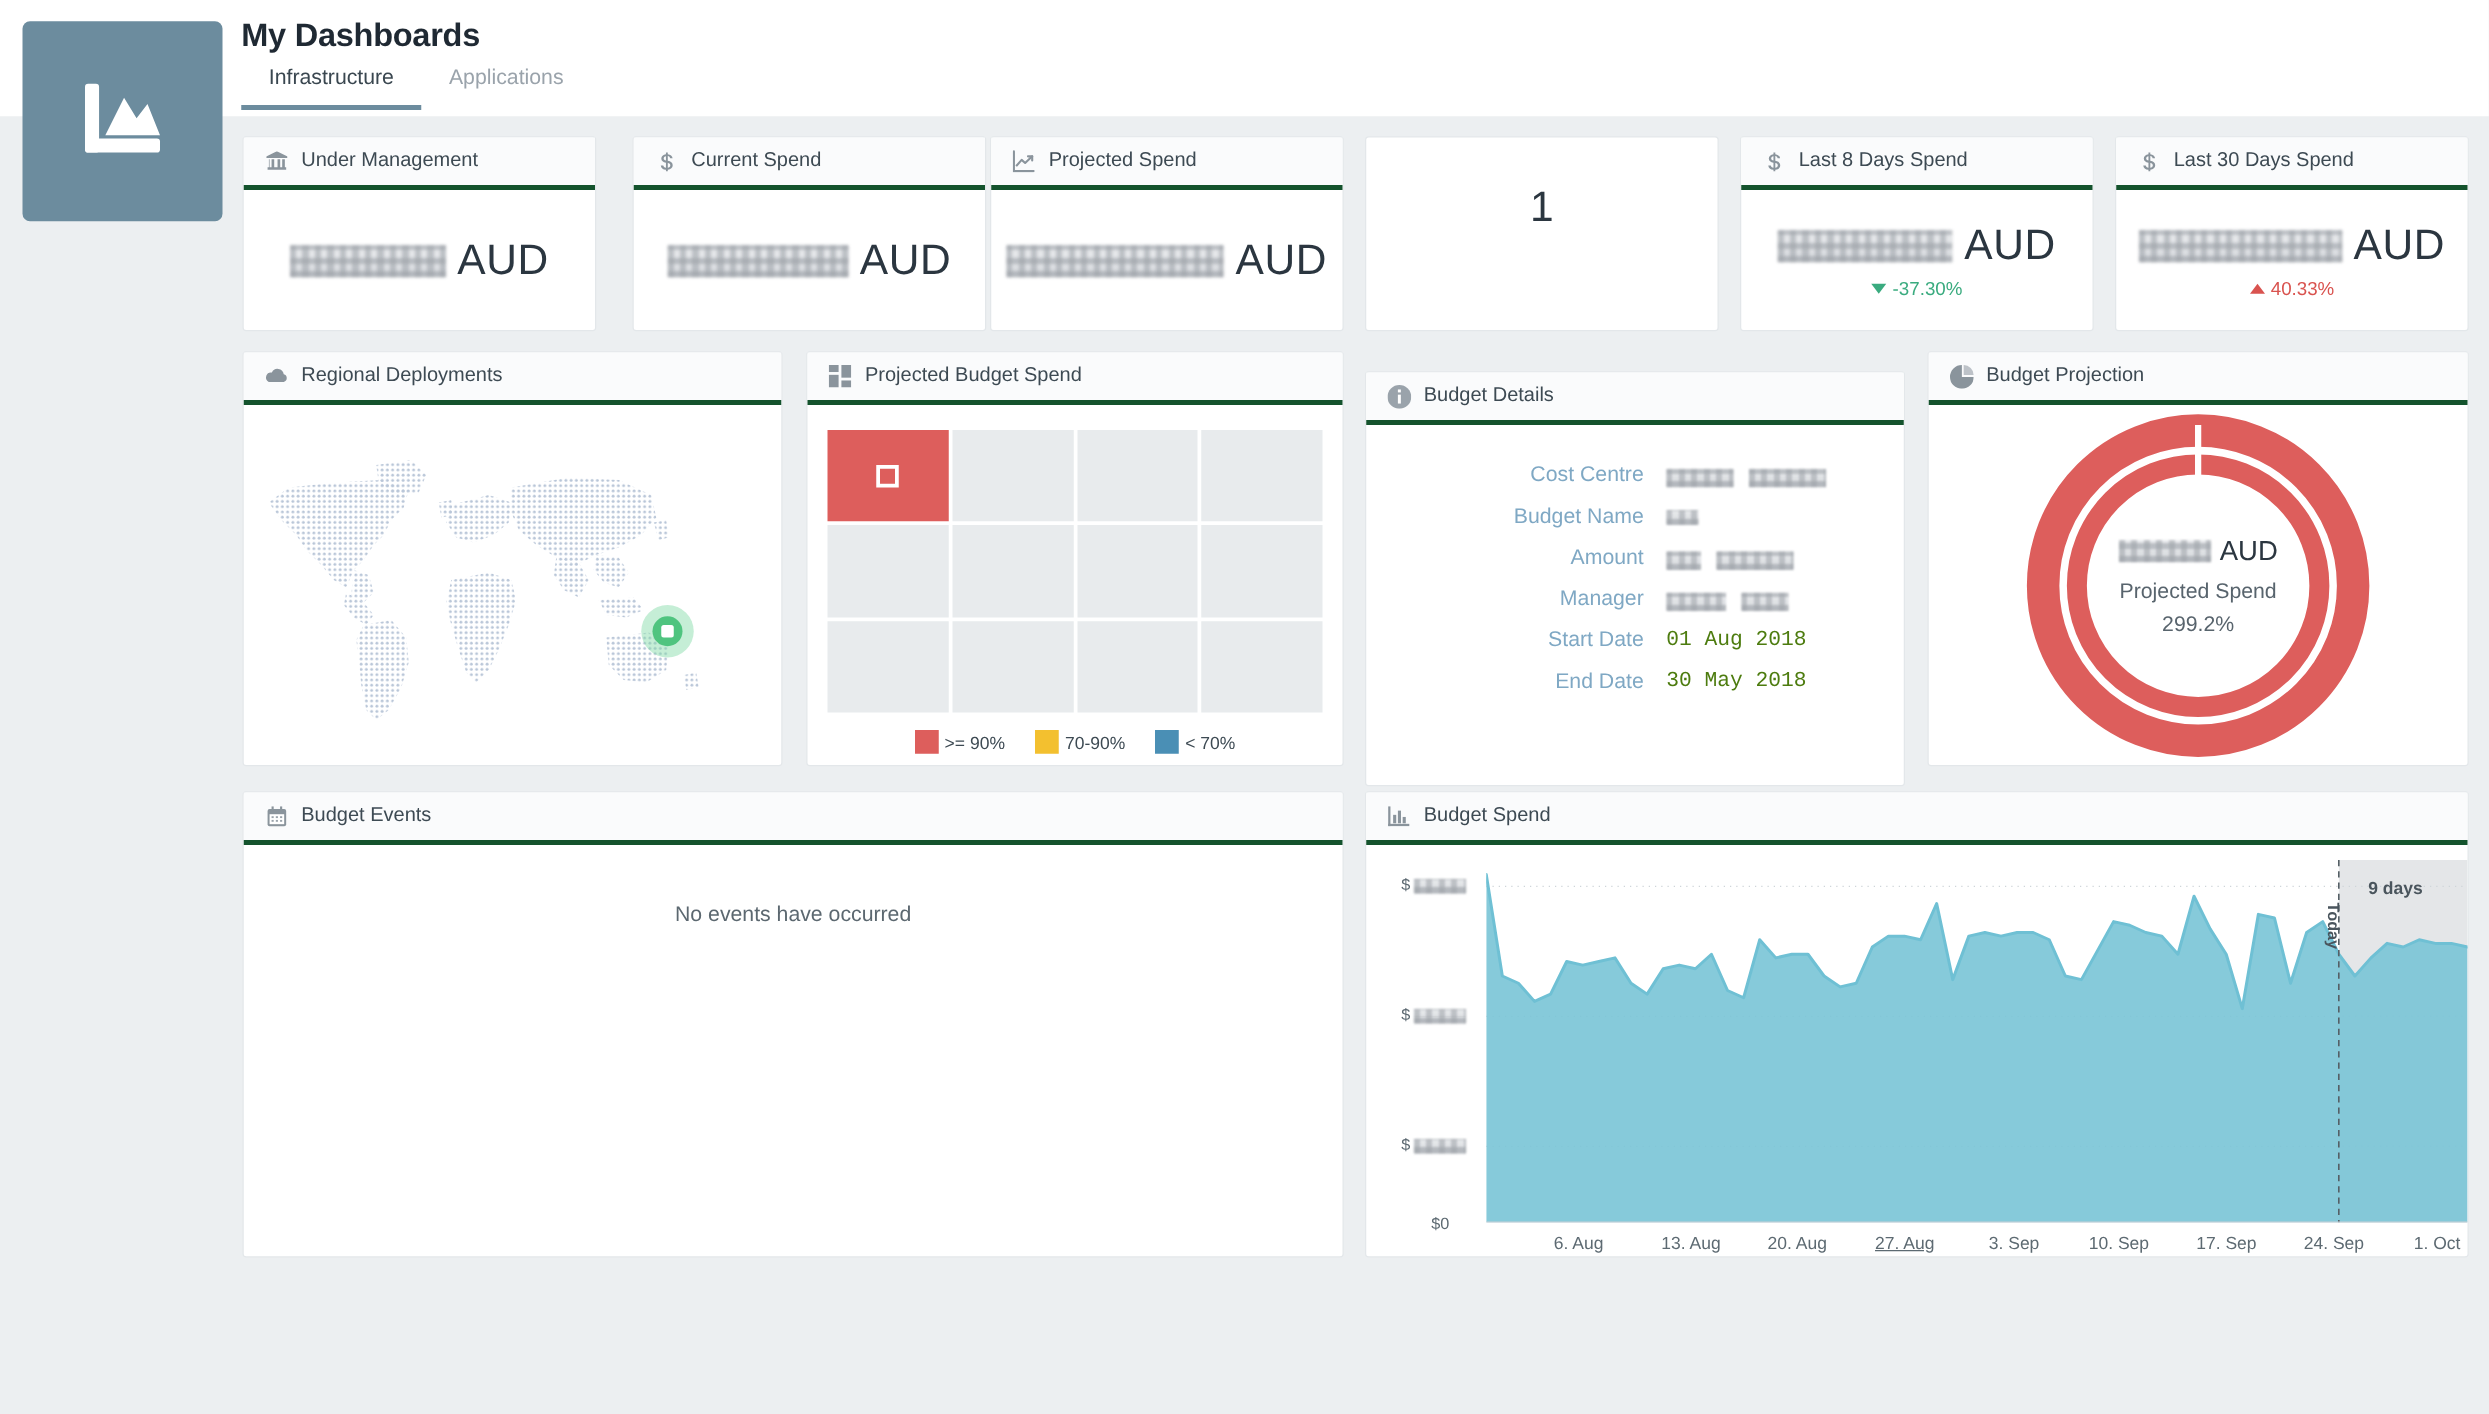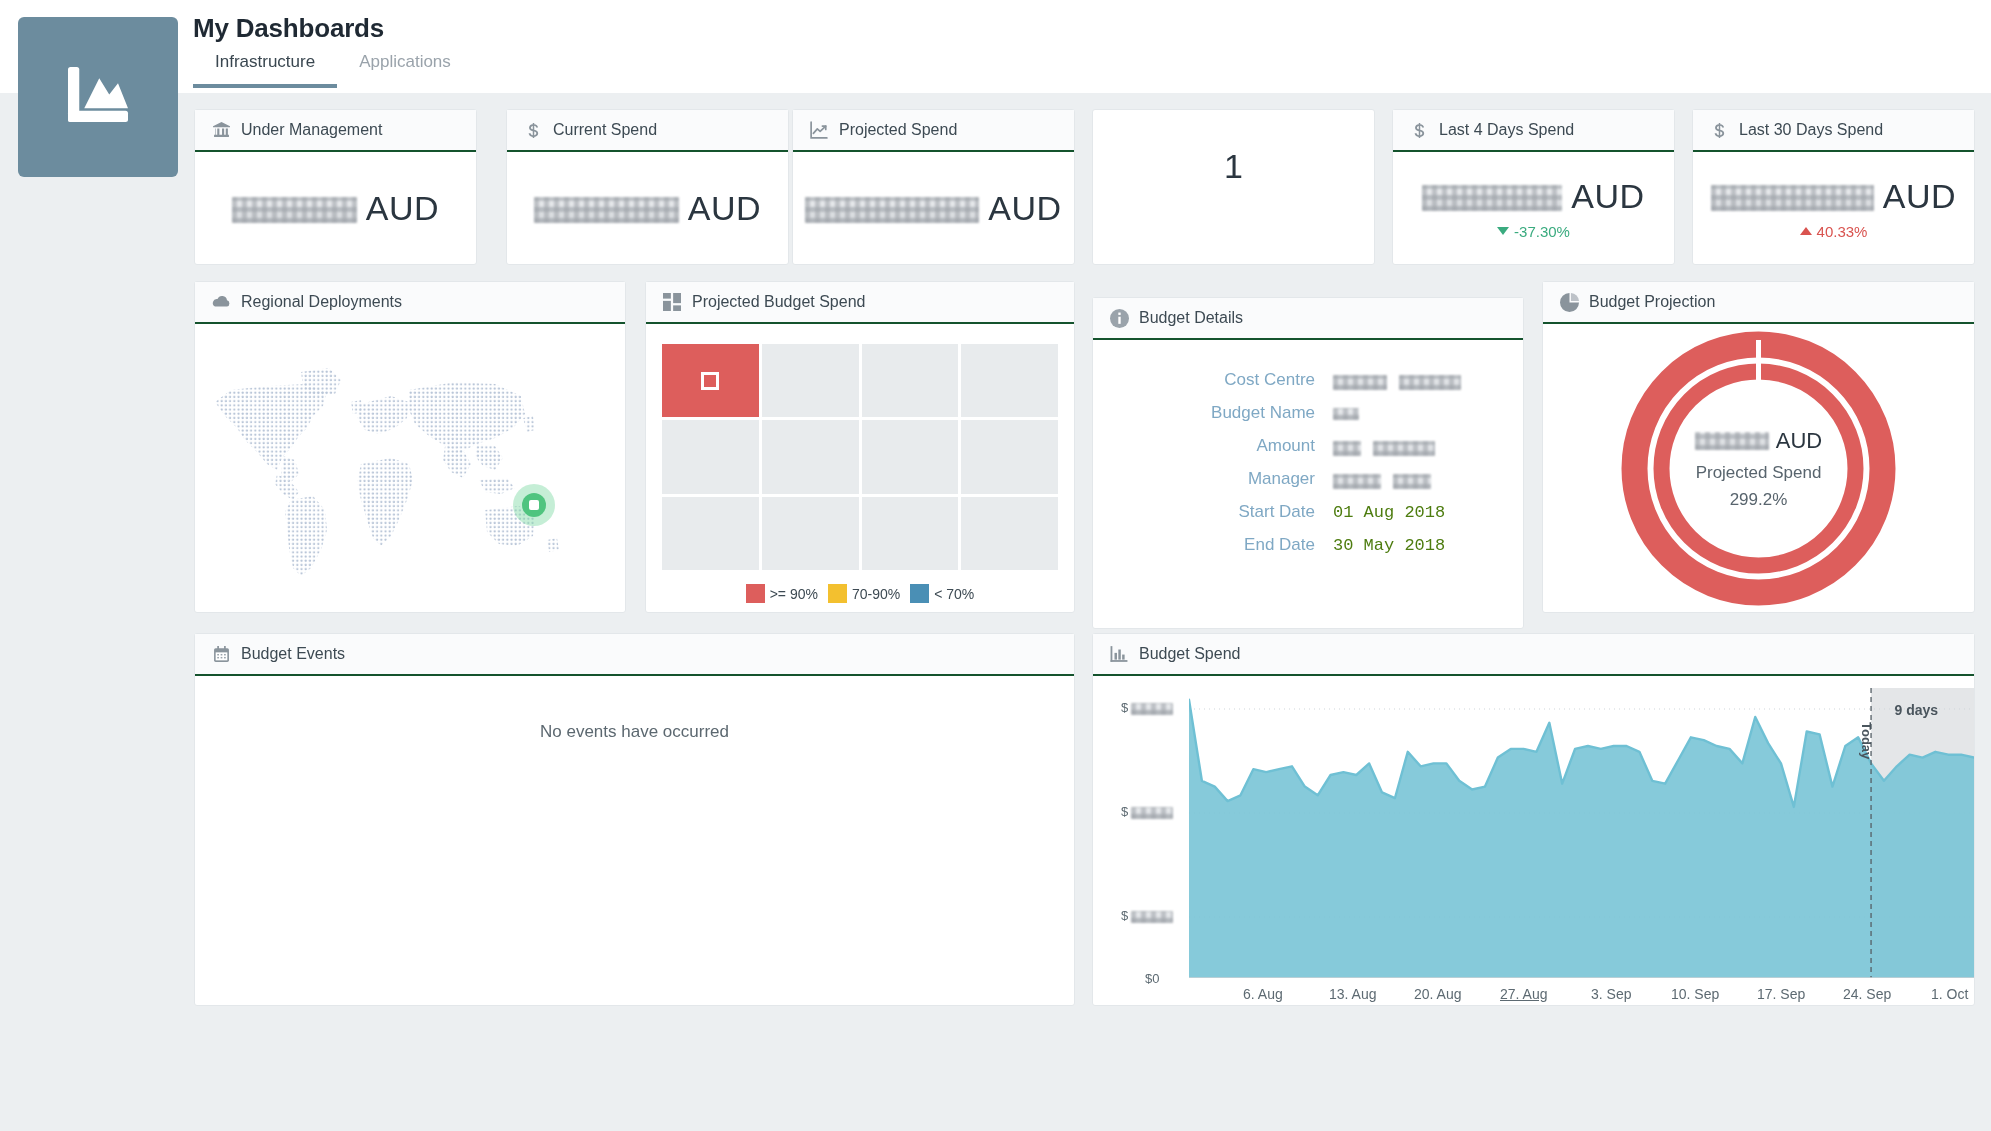--- a/index.html
+++ b/index.html
@@ -36,21 +36,21 @@
   .tab.active { color: #3a4750; border-bottom: 4px solid #6c8c9e; }
 
   
   .canvas { position: absolute; left: 0; top: 93px; width: 1991px; height: 1038px; }
 
   .panel {
     position: absolute; background: #ffffff;
     border: 1px solid #e3e7ea; border-radius: 3px;
   }
   .panel-head {
-    height: 42px; background: #fafbfc; border-bottom: 2px solid #14532d;
+    height: 42px; background: #fafbfc; border-bottom: 4px solid #14532d;
     display: flex; align-items: center; padding-left: 16px; gap: 10px; text-align: center;
   }
   .panel-head .ptitle { font-size: 16px; color: #3d4a53; }
   .hicon { width: 20px; height: 20px; color: #8a949c; display: flex;
            align-items: center; justify-content: center; flex: 0 0 auto; }
   .hicon svg { display: block; }
 
   
   .kpi-body {
     height: 112px; display: flex; flex-direction: column;
@@ -89,21 +89,21 @@
   .map-marker .core { position: absolute; left: 16px; top: 16px; width: 10px; height: 10px;
                       border-radius: 2px; background: #ffffff; }
 
   
   .tm-body { height: 289px; padding: 20px 16px 10px 16px; display: flex; flex-direction: column; }
   .tm-grid { flex: 1; display: grid; grid-template-columns: repeat(4, 1fr);
              grid-template-rows: repeat(3, 1fr); gap: 3px; }
   .tm-cell { background: #e8ebed; display: flex; align-items: center; justify-content: center; }
   .tm-cell.hot { background: #dd5e5c; }
   .tm-cell .marker { width: 18px; height: 18px; border: 3px solid #ffffff; }
-  .tm-legend { display: flex; align-items: center; justify-content: center; gap: 0;
+  .tm-legend { display: flex; align-items: center; justify-content: center; gap: 14px;
                margin-top: 14px; font-size: 14px; color: #3d4a53; }
   .tm-legend .grp { display: flex; align-items: center; gap: 5px; margin-right: 10px; }
   .sw { width: 19px; height: 19px; display: inline-block; }
 
   
   .det-body { height: 289px; padding: 30px 24px 0 12px; }
   .det-row { display: flex; align-items: center; margin-bottom: 13px; }
   .det-label { width: 228px; text-align: right; padding-right: 18px;
                font-size: 17px; color: #7fa8c4; }
   .det-value { font-size: 17px; color: #4d7c0f; display: flex; align-items: center; gap: 12px; font-family: Liberation Mono, monospace; }
@@ -215,21 +215,21 @@
     </div>
   </div>
 
   <div class="panel" style="left:1392px;top:16px;width:283px;height:156px;">
     <div class="panel-head">
       <span class="hicon">
         <svg width="17" height="17" viewBox="0 0 16 16" fill="currentColor">
             <path d="M8.7 7.2V3.6c1 .2 1.6.8 1.8 1.6h1.8C12.1 3.6 10.7 2.4 8.7 2.2V1H7.3v1.2C5.2 2.4 3.8 3.7 3.8 5.4c0 1.9 1.4 2.7 3.5 3.2v3.9c-1.2-.2-1.9-.9-2-1.8H3.4c.2 1.8 1.5 3.1 3.9 3.3V15h1.4v-1c2.2-.2 3.7-1.5 3.7-3.4 0-2-1.5-2.9-3.7-3.4zM7.3 6.9c-1.1-.3-1.7-.7-1.7-1.5 0-.8.6-1.5 1.7-1.7v3.2zm1.4 5.6V8.9c1.2.3 1.9.7 1.9 1.7 0 1-.8 1.7-1.9 1.9z"></path>
           </svg>
       </span>
-      <span class="ptitle">Last 4 Days Spend</span>
+      <span class="ptitle">Last 8 Days Spend</span>
     </div>
     <div class="kpi-body">
       <div class="kpi-value">
         <span class="redact" style="width:140px;"></span>
         <span class="kpi-cur">AUD</span>
       </div>
       <div class="kpi-delta down">
         <span class="tri d"></span>
         <span>-37.30%</span>
       </div>

